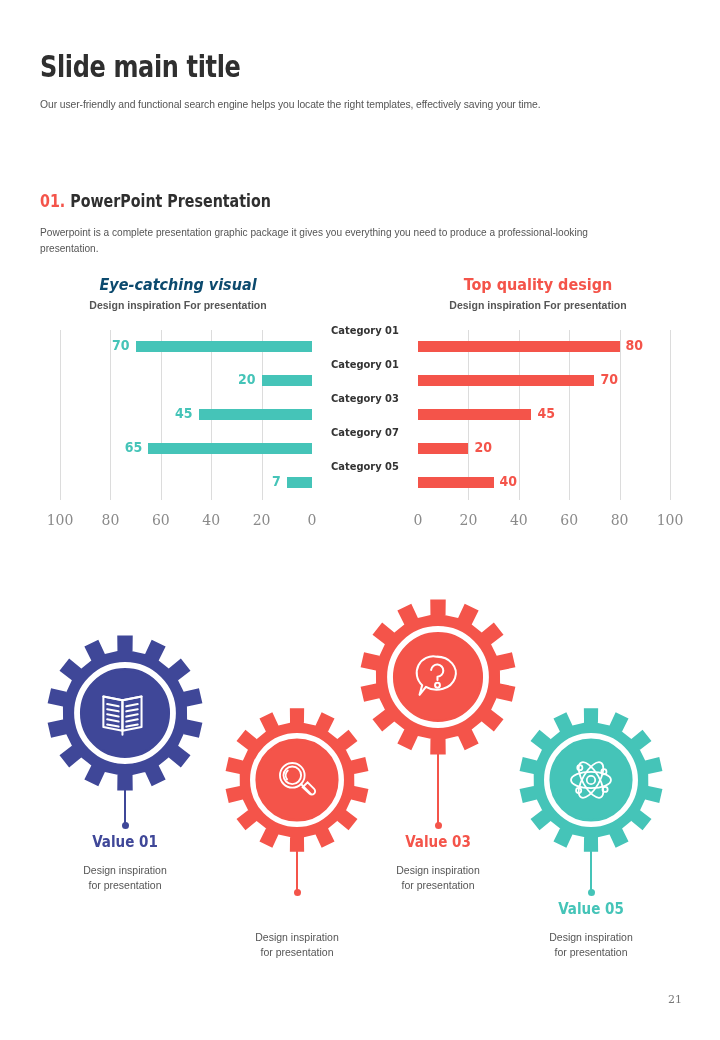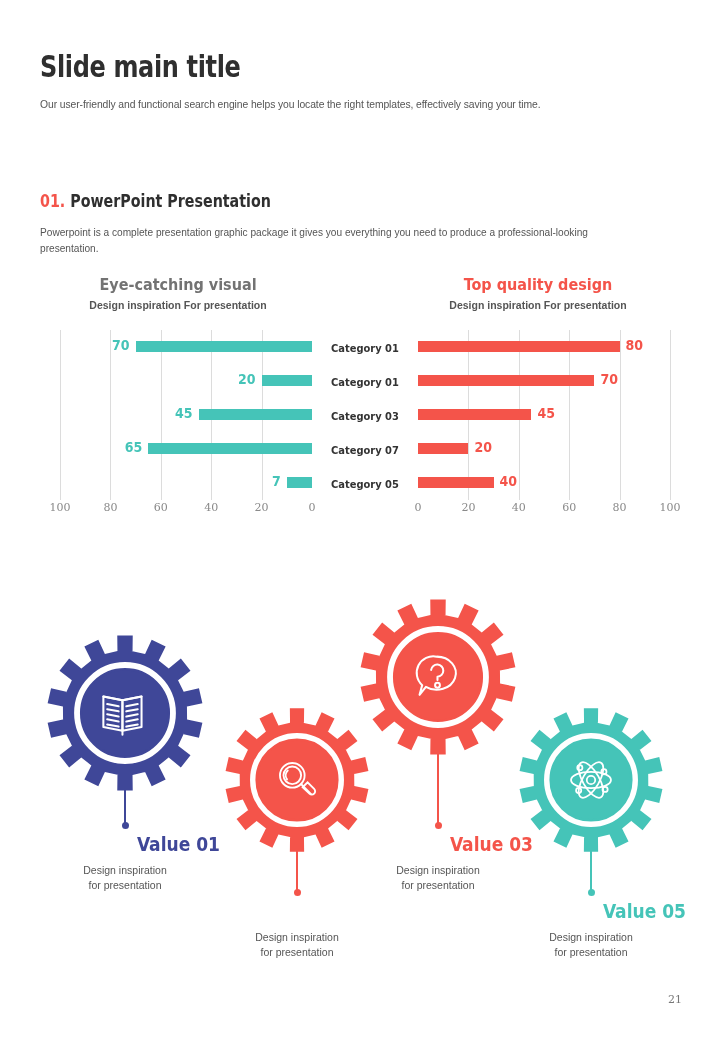--- a/index.html
+++ b/index.html
@@ -45,21 +45,21 @@
   .charts { position: absolute; left: 0; top: 272px; width: 720px; height: 250px; }
   .chart-title {
     position: absolute; font-family: "DejaVu Sans Condensed","Liberation Sans Narrow","Liberation Sans",sans-serif;
     font-size: 16px; font-weight: bold; text-align: center; width: 260px;
   }
   .chart-sub {
     position: absolute; font-size: 10.5px; color: #555; text-align: center; width: 260px; font-weight: bold;
   }
   .t-left  { left: 48px; }
   .t-right { left: 408px; }
-  .chart-title.left  { color: #737373; top: 3px; }
+  .chart-title.left  { color: #0c4a6e; top: 3px; font-style: italic; }
   .chart-sub.left    { top: 27px; }
   .chart-title.right { color: #f4544a; top: 3px; }
   .chart-sub.right   { top: 27px; }
 
   .plot { position: absolute; top: 58px; height: 170px; }
   .plot-left  { left: 60px;  width: 252px; }
   .plot-right { left: 418px; width: 252px; }
 
   .grid-line { position: absolute; top: 0; bottom: 0; width: 1px; background: #dcdcdc; }
   .bar-row { position: absolute; height: 34px; width: 100%; }
@@ -73,41 +73,41 @@
     font-family: "DejaVu Sans Condensed","Liberation Sans Narrow","Liberation Sans",sans-serif;
     font-size: 14px; font-weight: bold; line-height: 19px;
   }
   .bar-val.teal { color: #45c4b8; text-align: right; }
   .bar-val.red  { color: #f4544a; text-align: left; }
 
   .axis { position: absolute; top: 228px; height: 18px; }
   .axis-left  { left: 60px;  width: 252px; }
   .axis-right { left: 418px; width: 252px; }
   .tick {
-    position: absolute; top: 1px; font-family: "DejaVu Serif", serif;
-    font-size: 11px; color: #8a8a8a; width: 40px; margin-left: -20px; text-align: center;
-  }
-
-  .cat-labels { position: absolute; left: 312px; top: 60px; width: 106px; height: 170px; }
+    position: absolute; top: 12px; font-family: "DejaVu Serif", serif;
+    font-size: 14px; color: #8a8a8a; width: 40px; margin-left: -20px; text-align: center;
+  }
+
+  .cat-labels { position: absolute; left: 312px; top: 42px; width: 106px; height: 170px; }
   .cat-label {
     position: absolute; width: 106px; text-align: center;
     font-family: "DejaVu Sans Condensed","Liberation Sans Narrow","Liberation Sans",sans-serif;
     font-size: 11px; font-weight: bold; color: #333; line-height: 34px; height: 34px;
   }
 
   
   .gears { position: absolute; left: 0; top: 575px; width: 720px; height: 420px; }
   .gear-unit { position: absolute; }
   .gear-svg { position: absolute; left: 0; top: 0; }
   .stem { position: absolute; width: 1.5px; }
   .stem-dot { position: absolute; width: 7px; height: 7px; border-radius: 50%; }
   .gear-title {
-    position: absolute; width: 190px; text-align: right;
+    position: absolute; width: 190px; text-align: center;
     font-family: "DejaVu Sans Condensed","Liberation Sans Narrow","Liberation Sans",sans-serif;
-    font-size: 19px; font-weight: bold;
+    font-size: 15px; font-weight: bold;
   }
   .gear-desc {
     position: absolute; width: 190px; text-align: center;
     font-size: 10.5px; line-height: 15px; color: #555;
   }
 
   
   .page-num {
     position: absolute; right: 38px; bottom: 34px;
     font-family: "DejaVu Serif", serif; font-size: 11px; color: #777;

